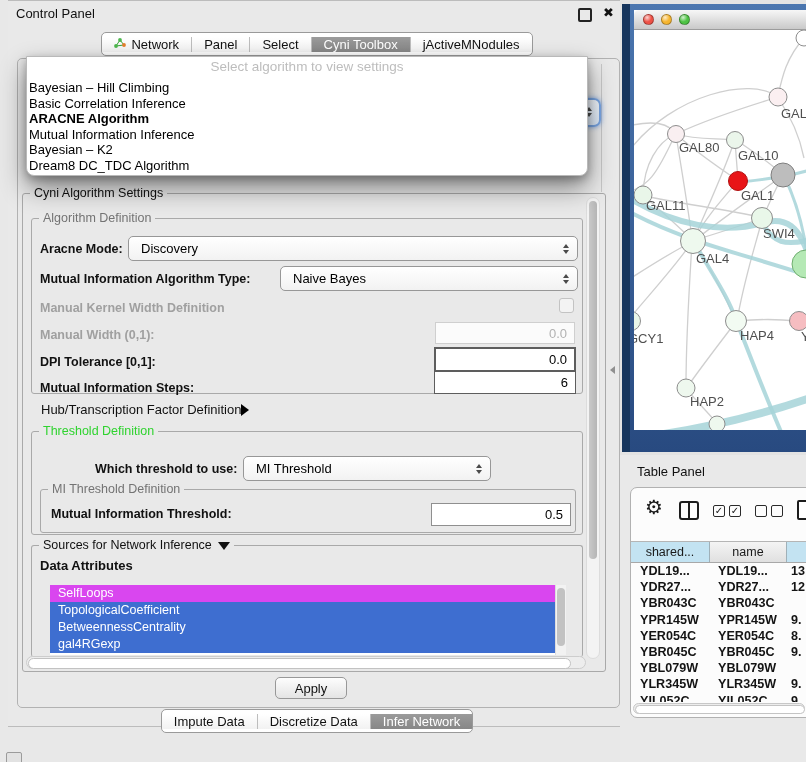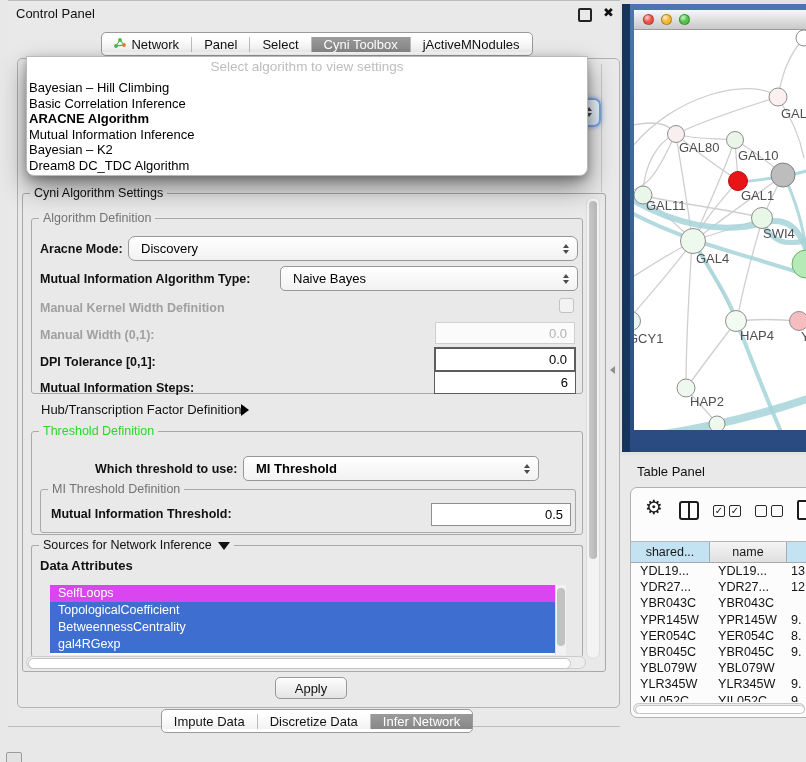--- a/index.html
+++ b/index.html
@@ -102,21 +102,21 @@
   .split-icon:after{content:"";position:absolute;left:50%;top:0;width:2px;height:100%;background:#1c1c1c;transform:translateX(-1px);}
   .cbx{position:absolute;width:12px;height:12px;box-sizing:border-box;border:1.5px solid #2a2a2a;border-radius:2px;
     font-size:10px;line-height:9px;text-align:center;color:#111;font-family:"DejaVu Sans",sans-serif;}
   .doc-icon{position:absolute;left:166px;top:12px;width:16px;height:20px;box-sizing:border-box;border:2px solid #1c1c1c;border-radius:2px;background:#fff;}
   .thead{position:absolute;left:0;top:53px;width:100%;height:22px;display:flex;border-top:1px solid #b5b5b5;border-bottom:1px solid #a8a8a8;box-sizing:border-box;}
   .th{box-sizing:border-box;border-right:1px solid #9fb0b8;font-size:12.5px;color:#1a1a1a;
     display:flex;align-items:center;justify-content:center;background:linear-gradient(#f4f4f4,#e0e0e0);}
   .th.hl{background:#c3e3f2;}
   .th.c1{width:79px;}.th.c2{width:77px;}.th.c3{flex:1;}
   .tbody{position:absolute;left:0;top:75px;width:100%;height:139px;overflow:hidden;}
-  .trow{display:flex;height:16.2px;align-items:center;font-size:12.6px;color:#141414;}
+  .trow{display:flex;height:16.2px;align-items:center;font-size:12.6px;color:#141414;font-weight:bold;}
   .td{white-space:nowrap;overflow:hidden;box-sizing:border-box;}
   .td.c1{width:79px;padding-left:9px;}.td.c2{width:77px;padding-left:8px;}.td.c3{flex:1;padding-left:4px;}
   .tp-hscroll{position:absolute;left:2px;bottom:3px;right:2px;height:11px;background:#ededed;border:1px solid #c8c8c8;border-radius:6px;box-sizing:border-box;}
   .tp-hthumb{position:absolute;left:1px;top:1px;width:99%;height:7px;background:#fff;border:1px solid #c4c4c4;border-radius:5px;}
 </style>
 </head>
 <body>
 
 <div id="app">
 
@@ -174,21 +174,21 @@
         </div>
     </div>
 
     <div class="gb" style="left:14px;top:192px;width:584px;height:479px;">
       <span class="legend">Cyni Algorithm Settings</span>
 
       <div class="gb" style="left:8px;top:24px;width:552px;height:176px;">
         <span class="legend blue">Algorithm Definition</span>
 
         <span class="lbl" style="left:8px;top:23px;">Aracne Mode:</span>
-        <div class="combo" style="left:96px;top:17px;width:450px;border-radius:7px;">
+        <div class="combo" style="left:96px;top:17px;width:450px;">
           <span>Discovery</span>
           <span class="arrs">
               <span class="tri-up"></span>
               <span class="tri-dn"></span>
             </span>
         </div>
 
         <span class="lbl" style="left:8px;top:53px;">Mutual Information Algorithm Type:</span>
         <div class="combo" style="left:248px;top:47px;width:298px;">
           <span>Naive Bayes</span>
@@ -219,21 +219,21 @@
 
       <div class="hub-row">
         <span>Hub/Transcription Factor Definition</span>
         <span class="tri-right"></span>
       </div>
 
       <div class="gb" style="left:8px;top:237px;width:552px;height:104px;">
         <span class="legend green">Threshold Definition</span>
 
         <span class="lbl" style="left:63px;top:30px;">Which threshold to use:</span>
-        <div class="combo" style="left:211px;top:24px;width:296px;font-weight:bold;">
+        <div class="combo" style="left:211px;top:24px;width:248px;">
           <span>MI Threshold</span>
           <span class="arrs">
               <span class="tri-up"></span>
               <span class="tri-dn"></span>
             </span>
         </div>
 
         <div class="gb" style="left:8px;top:57px;width:536px;height:44px;">
           <span class="legend blue">MI Threshold Definition</span>
           <span class="lbl" style="left:10px;top:17px;">Mutual Information Threshold:</span>

